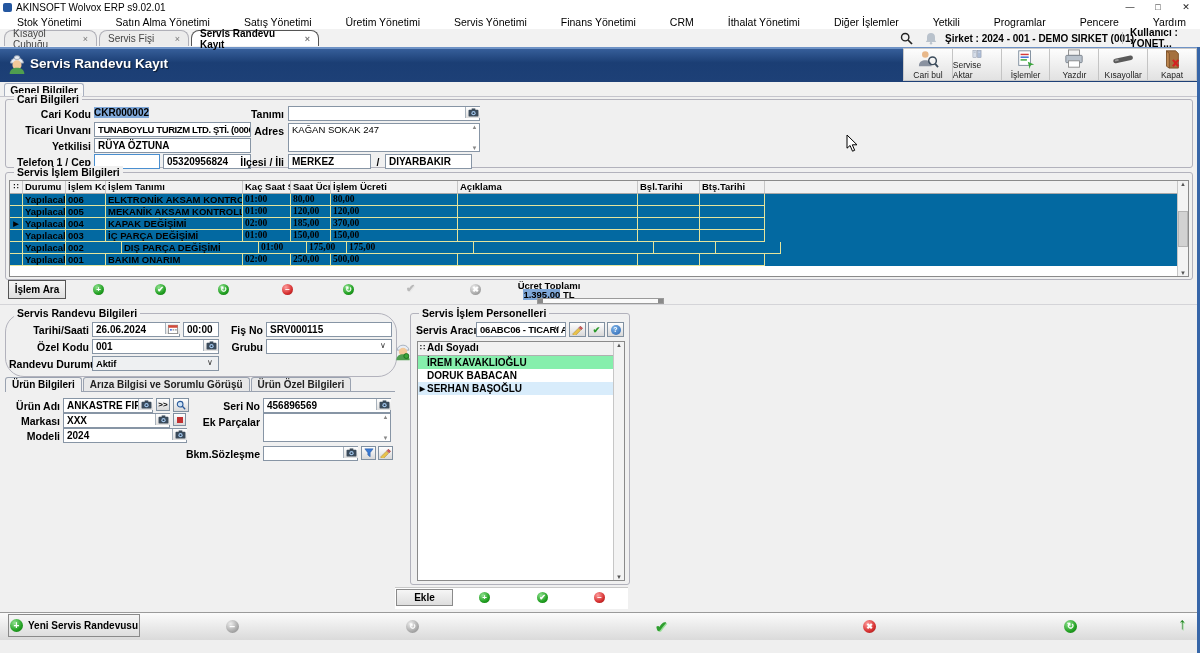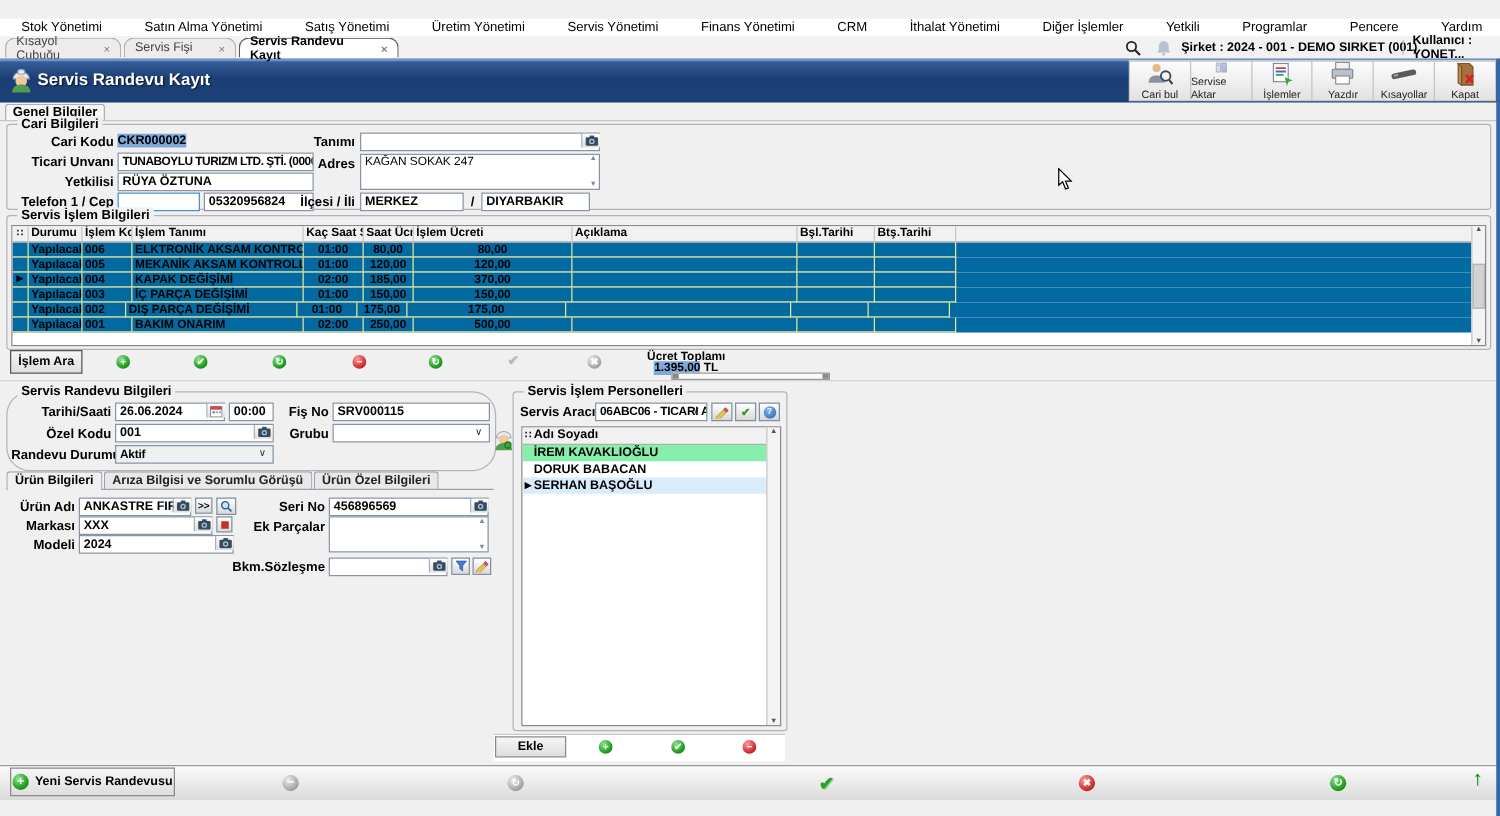--- a/index.html
+++ b/index.html
@@ -47,21 +47,21 @@
   .sphere.r{background:radial-gradient(circle at 35% 30%,#ff9d9d,#d63030 60%,#8d0f0f);}
   .sphere.gr{background:radial-gradient(circle at 35% 30%,#ececec,#a0a0a0 70%);}
   .btn{position:absolute;box-sizing:border-box;border:1px solid #8a8a8a;background:linear-gradient(#f6f6f6,#dedede);
        display:flex;align-items:center;justify-content:center;font-size:10px;font-weight:bold;}
   
   .grid{position:absolute;background:#fff;border:1px solid #8a8a8a;overflow:hidden;}
   .ghead{display:flex;height:13px;background:#f1f1f1;font-size:9.5px;font-weight:bold;}
   .ghead .gc{box-sizing:border-box;border-right:1px solid #c6c6c6;border-bottom:1px solid #a8a8a8;line-height:12px;padding:0 2px;overflow:hidden;white-space:nowrap;}
   .grow{display:flex;height:12px;background:#0369a1;font-size:9.5px;font-weight:bold;}
   .grow .gc{box-sizing:border-box;border-right:1px solid #e4e49c;border-bottom:1px solid #e4e49c;line-height:11px;padding:0 2px;overflow:hidden;white-space:nowrap;}
-  .gc.num{text-align:center;}
+  .gc.num{text-align:left;font-family:Liberation Serif, serif;}
   .gc.mk{text-align:center;font-size:7px;line-height:11px;}
   .vscroll{position:absolute;top:0;right:0;bottom:0;width:10px;background:#f3f3f3;border-left:1px solid #c6c6c6;
            display:flex;flex-direction:column;align-items:center;justify-content:space-between;font-size:6px;color:#555;}
   .vthumb{width:8px;background:#d2d2d2;border:1px solid #b4b4b4;flex:0 0 auto;}
   
   .hscroll{position:absolute;height:6px;box-sizing:border-box;border:1px solid #9a9a9a;background:#fafafa;display:flex;justify-content:space-between;}
   .hscroll i{display:block;width:5px;height:100%;background:#8a8a8a;}
   .plist-row{display:flex;height:13px;font-size:10px;font-weight:bold;line-height:13px;}
   .pmk{width:9px;text-align:center;font-size:7px;}
   .bottombar{position:absolute;top:612px;left:0;right:0;height:27px;background:linear-gradient(#fbfbfb,#dadada);
@@ -73,20 +73,29 @@
   .tabs2{position:absolute;display:flex;font-size:10px;font-weight:bold;height:15px;}
   .tab2{border:1px solid #9aa2b0;border-bottom:none;background:#e8e8e8;padding:0 6px;line-height:14px;border-radius:3px 3px 0 0;margin-right:1px;color:#222;}
   .tab2.active{background:#f0f0f0;position:relative;z-index:2;color:#000;}
   svg{display:block;}
 </style>
 </head>
 <body>
 
 <div class="screen">
 
+  <div class="titlebar">
+    <span class="logo"></span>
+    <span>AKINSOFT Wolvox ERP s9.02.01</span>
+    <span class="winbtns">
+      <span class="winbtn">—</span>
+      <span class="winbtn">□</span>
+      <span class="winbtn">✕</span>
+    </span>
+  </div>
 
   <div class="menubar">
     <span>Stok Yönetimi</span>
     <span>Satın Alma Yönetimi</span>
     <span>Satış Yönetimi</span>
     <span>Üretim Yönetimi</span>
     <span>Servis Yönetimi</span>
     <span>Finans Yönetimi</span>
     <span>CRM</span>
     <span>İthalat Yönetimi</span>
@@ -297,21 +306,21 @@
         <span class="gc num" style="width:48px;">01:00</span>
         <span class="gc num" style="width:40px;">150,00</span>
         <span class="gc num" style="width:127px;">150,00</span>
         <span class="gc" style="width:180px;"></span>
         <span class="gc" style="width:62px;"></span>
         <span class="gc" style="width:65px;"></span>
       </div>
       <div class="grow">
         <span class="gc mk" style="width:13px;"></span>
         <span class="gc" style="width:43px;">Yapılacak</span>
-        <span class="gc" style="width:35px;">002</span>
+        <span class="gc" style="width:56px;">002</span>
         <span class="gc" style="width:137px;">DIŞ PARÇA DEĞİŞİMİ</span>
         <span class="gc num" style="width:48px;">01:00</span>
         <span class="gc num" style="width:40px;">175,00</span>
         <span class="gc num" style="width:127px;">175,00</span>
         <span class="gc" style="width:180px;"></span>
         <span class="gc" style="width:62px;"></span>
         <span class="gc" style="width:65px;"></span>
       </div>
       <div class="grow">
         <span class="gc mk" style="width:13px;"></span>

